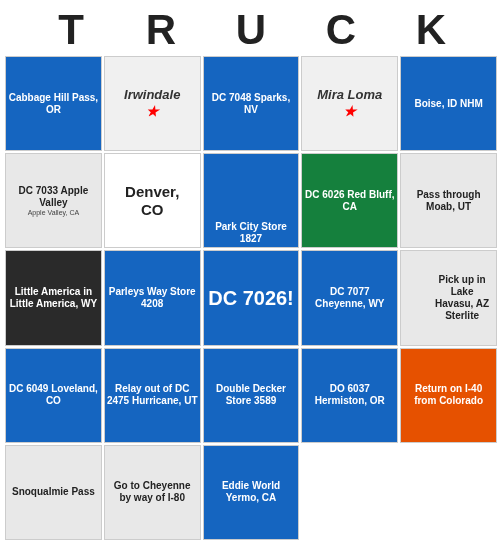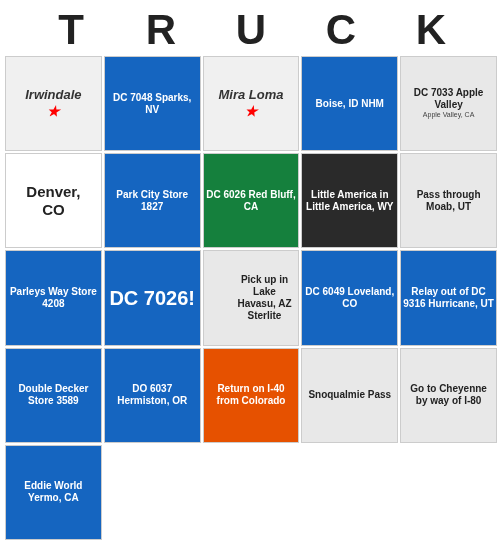--- a/index.html
+++ b/index.html
@@ -76,20 +76,23 @@
 
 <div class="bingo-container">
   <div class="title-row">
     <div class="title-letter">T</div>
     <div class="title-letter">R</div>
     <div class="title-letter">U</div>
     <div class="title-letter">C</div>
     <div class="title-letter">K</div>
   </div>
   <div class="grid" id="bingo-grid">
+  <div class="cell" style="background: rgb(21, 101, 192); color: rgb(255, 255, 255); position: relative;">
+        <div class="cell-text">Cabbage Hill Pass, OR</div>
+      </div>
       <div class="cell" style="background: rgb(240, 240, 240); color: rgb(51, 51, 51); font-style: italic; font-size: 13px; font-weight: bold;">
       <div class="cell-text">
         <span style="font-style:italic;font-size:13px;font-weight:bold;">Irwindale</span><br>
         <span class="red-star">★</span>
       </div>
       </div>
       <div class="cell" style="background: rgb(21, 101, 192); color: rgb(255, 255, 255); position: relative;">
         <div class="cell-text">DC 7048 Sparks, NV</div>
       </div>
       <div class="cell" style="background: rgb(240, 240, 240); color: rgb(51, 51, 51); font-style: italic; font-size: 13px;">
@@ -100,46 +103,49 @@
       </div>
       <div class="cell" style="background: rgb(21, 101, 192); color: rgb(255, 255, 255); position: relative;">
         <div class="cell-text">Boise, ID NHM</div>
       </div>
       <div class="cell" style="background: rgb(232, 232, 232); color: rgb(34, 34, 34);">
         <div class="cell-text">DC 7033 Apple Valley<span class="cell-subtext">Apple Valley, CA</span></div>
       </div>
       <div class="cell" style="background: rgb(255, 255, 255); color: rgb(34, 34, 34); font-size: 14px; font-weight: bold;">
         <div class="cell-text" style="font-size:15px;font-weight:bold;">Denver,<br>CO</div>
       </div>
-      <div class="cell" style="background: rgb(21, 101, 192); color: rgb(255, 255, 255); position: relative;">
+      <div class="cell" style="background: rgb(21, 101, 192); color: rgb(255, 255, 255); position: relative; align-items: flex-end;">
         <div class="cell-text">Park City Store 1827</div>
       </div>
       <div class="cell" style="background: #15803d; color: rgb(255, 255, 255); position: relative;">
         <div class="cell-text">DC 6026 Red Bluff, CA</div>
       </div>
+      <div class="cell" style="background: rgb(232, 232, 232); color: rgb(34, 34, 34);">
+        <div class="cell-text">Pass through Moab, UT</div>
+      </div>
       <div class="cell" style="background: rgb(42, 42, 42); color: rgb(255, 255, 255); position: relative;">
         <div class="cell-text">Little America in Little America, WY</div>
-      </div>
-      <div class="cell" style="background: rgb(232, 232, 232); color: rgb(34, 34, 34);">
-        <div class="cell-text">Pass through Moab, UT</div>
       </div>
       <div class="cell" style="background: rgb(21, 101, 192); color: rgb(255, 255, 255); position: relative;">
         <div class="cell-text">Parleys Way Store 4208</div>
       </div>
       <div class="cell" style="background: rgb(21, 101, 192); color: rgb(255, 255, 255); font-size: 20px; font-weight: 900;">
         <div class="cell-text">DC 7026!</div>
+      </div>
+      <div class="cell" style="background: rgb(21, 101, 192); color: rgb(255, 255, 255); position: relative;">
+        <div class="cell-text">DC 7077 Cheyenne, WY</div>
       </div>
       <div class="cell" style="background: rgb(232, 232, 232); color: rgb(34, 34, 34); padding-left: 27px;">
         <div class="cell-text">Pick up in Lake Havasu, AZ Sterlite</div>
       </div>
       <div class="cell" style="background: rgb(21, 101, 192); color: rgb(255, 255, 255); position: relative;">
         <div class="cell-text">DC 6049 Loveland, CO</div>
       </div>
       <div class="cell" style="background: rgb(21, 101, 192); color: rgb(255, 255, 255); position: relative;">
-        <div class="cell-text">Relay out of DC 9316 Hurricane, UT</div>
+        <div class="cell-text">Relay out of DC 2475 Hurricane, UT</div>
       </div>
       <div class="cell" style="background: rgb(21, 101, 192); color: rgb(255, 255, 255); position: relative;">
         <div class="cell-text">Double Decker Store 3589</div>
       </div>
       <div class="cell" style="background: rgb(21, 101, 192); color: rgb(255, 255, 255); position: relative; justify-content: center;">
         <div class="cell-text">DO 6037 Hermiston, OR</div>
       </div>
       <div class="cell" style="background: rgb(230, 81, 0); color: rgb(255, 255, 255);">
         <div class="cell-text">Return on I-40 from Colorado</div>
       </div>

